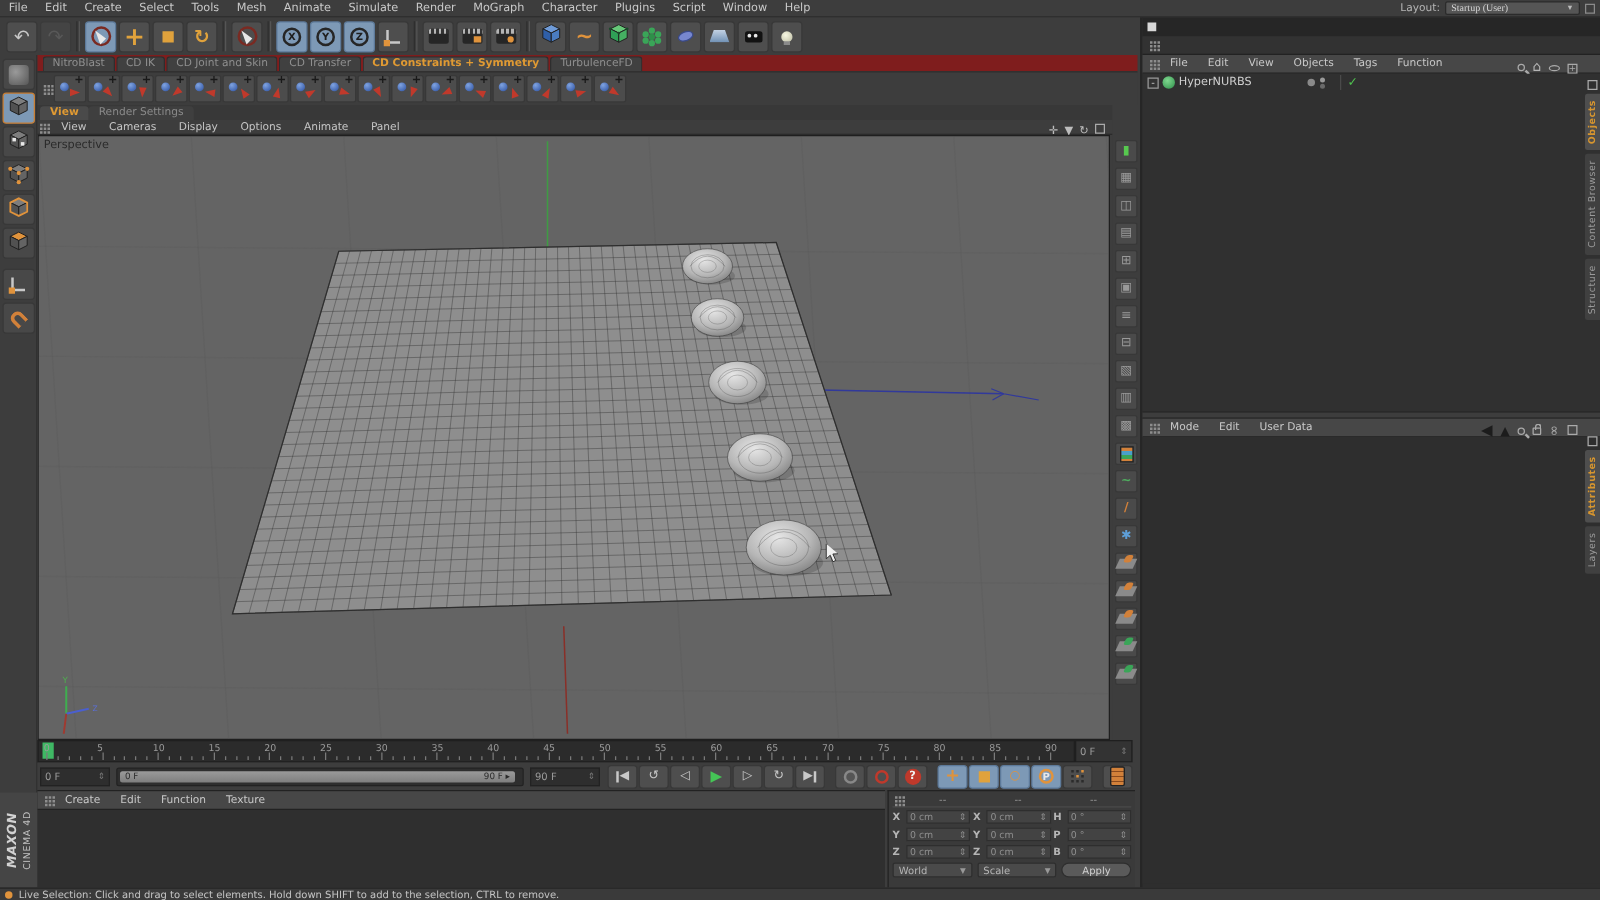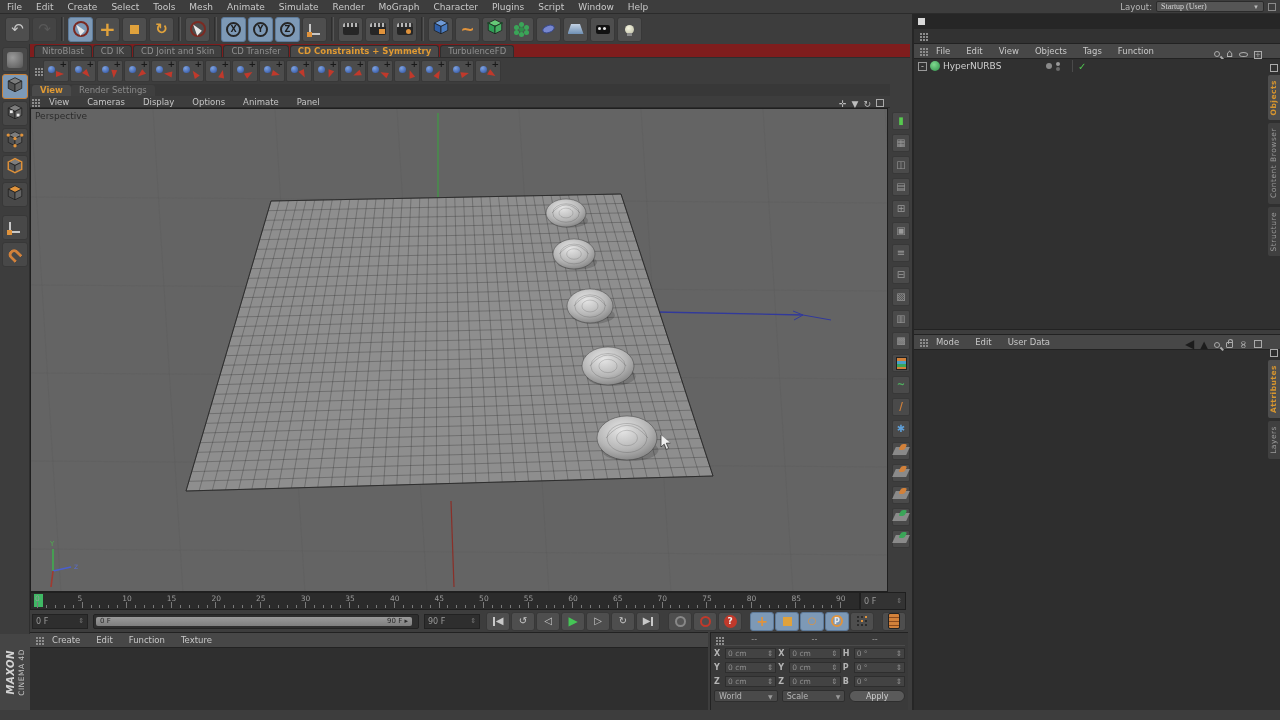--- a/index.html
+++ b/index.html
@@ -1039,14 +1039,18 @@
         <span class="dd-ar">▼</span>
       </div>
       <div class="cdd">
         <span>Scale</span>
         <span class="dd-ar">▼</span>
       </div>
       <div id="apply-btn">Apply</div>
     </div>
   </div>
 
+  <div id="status-bar">
+    <span id="status-dot"></span>
+    <span id="status-text">Live Selection: Click and drag to select elements. Hold down SHIFT to add to the selection, CTRL to remove.</span>
+  </div>
 
 </div>
 
 </body></html>

